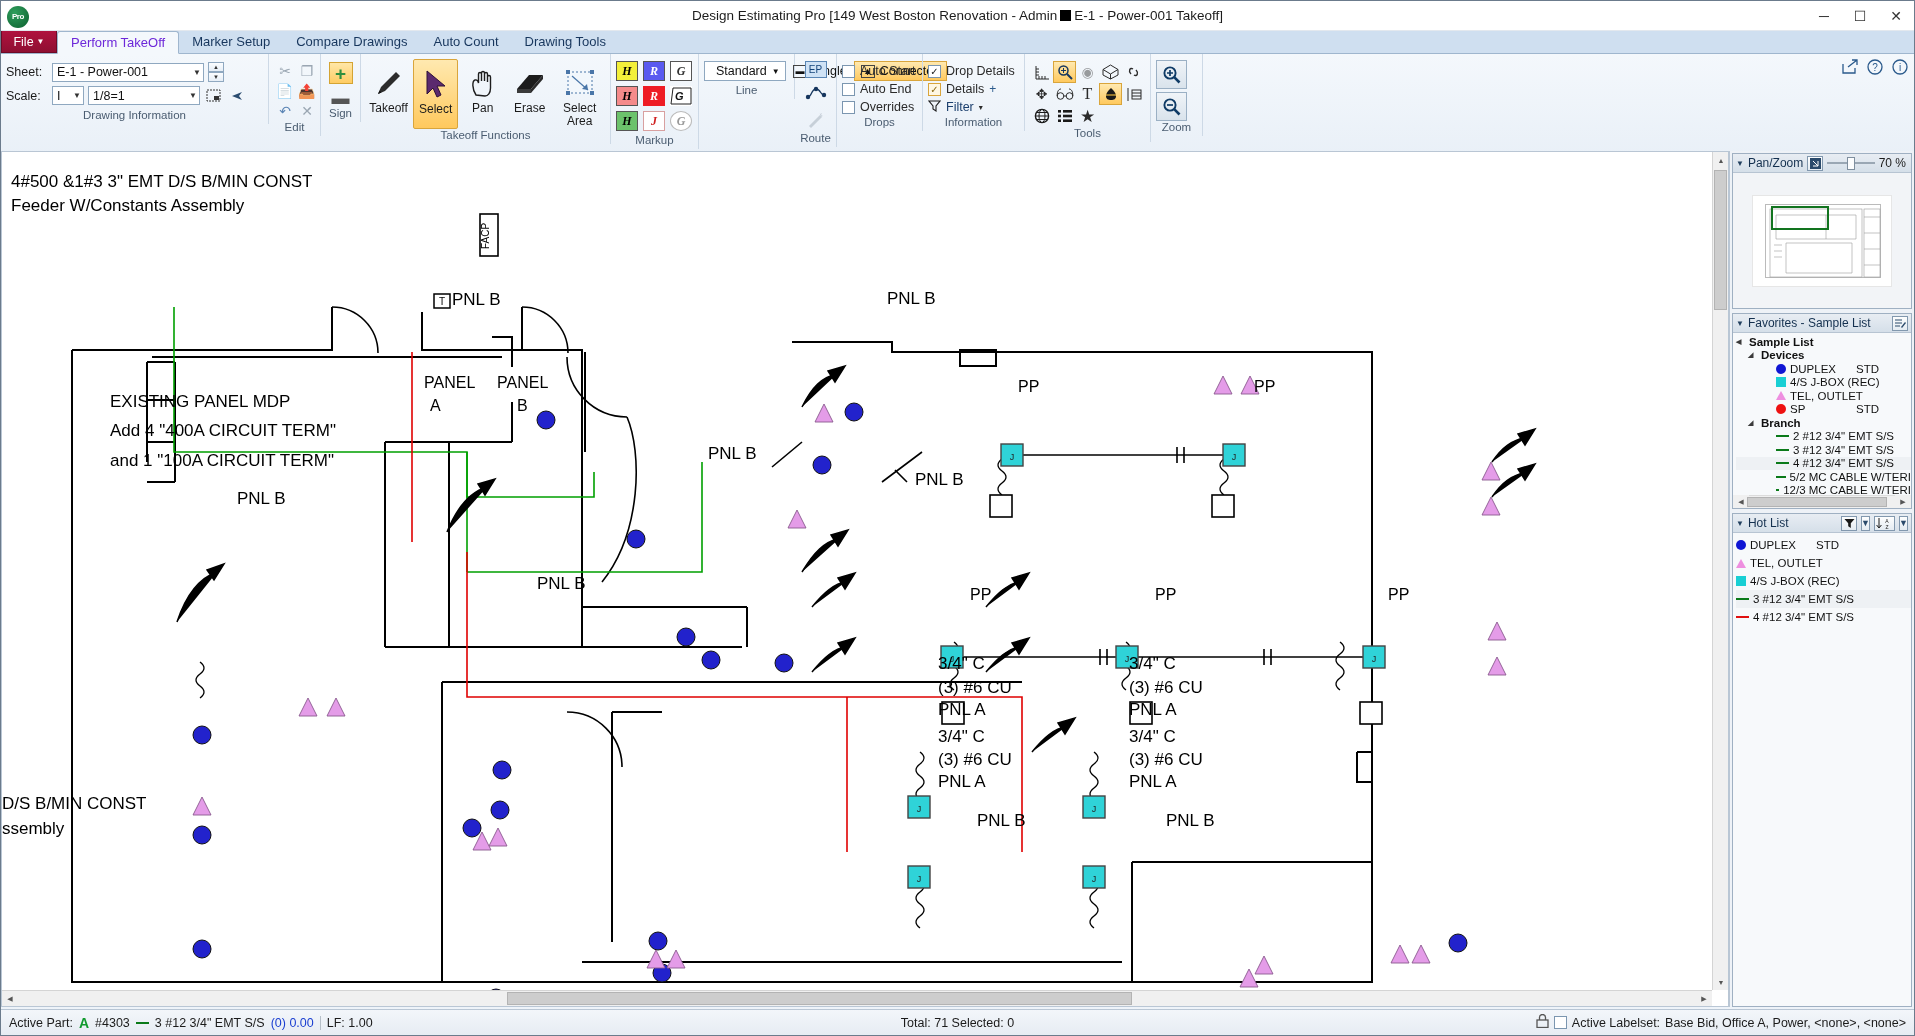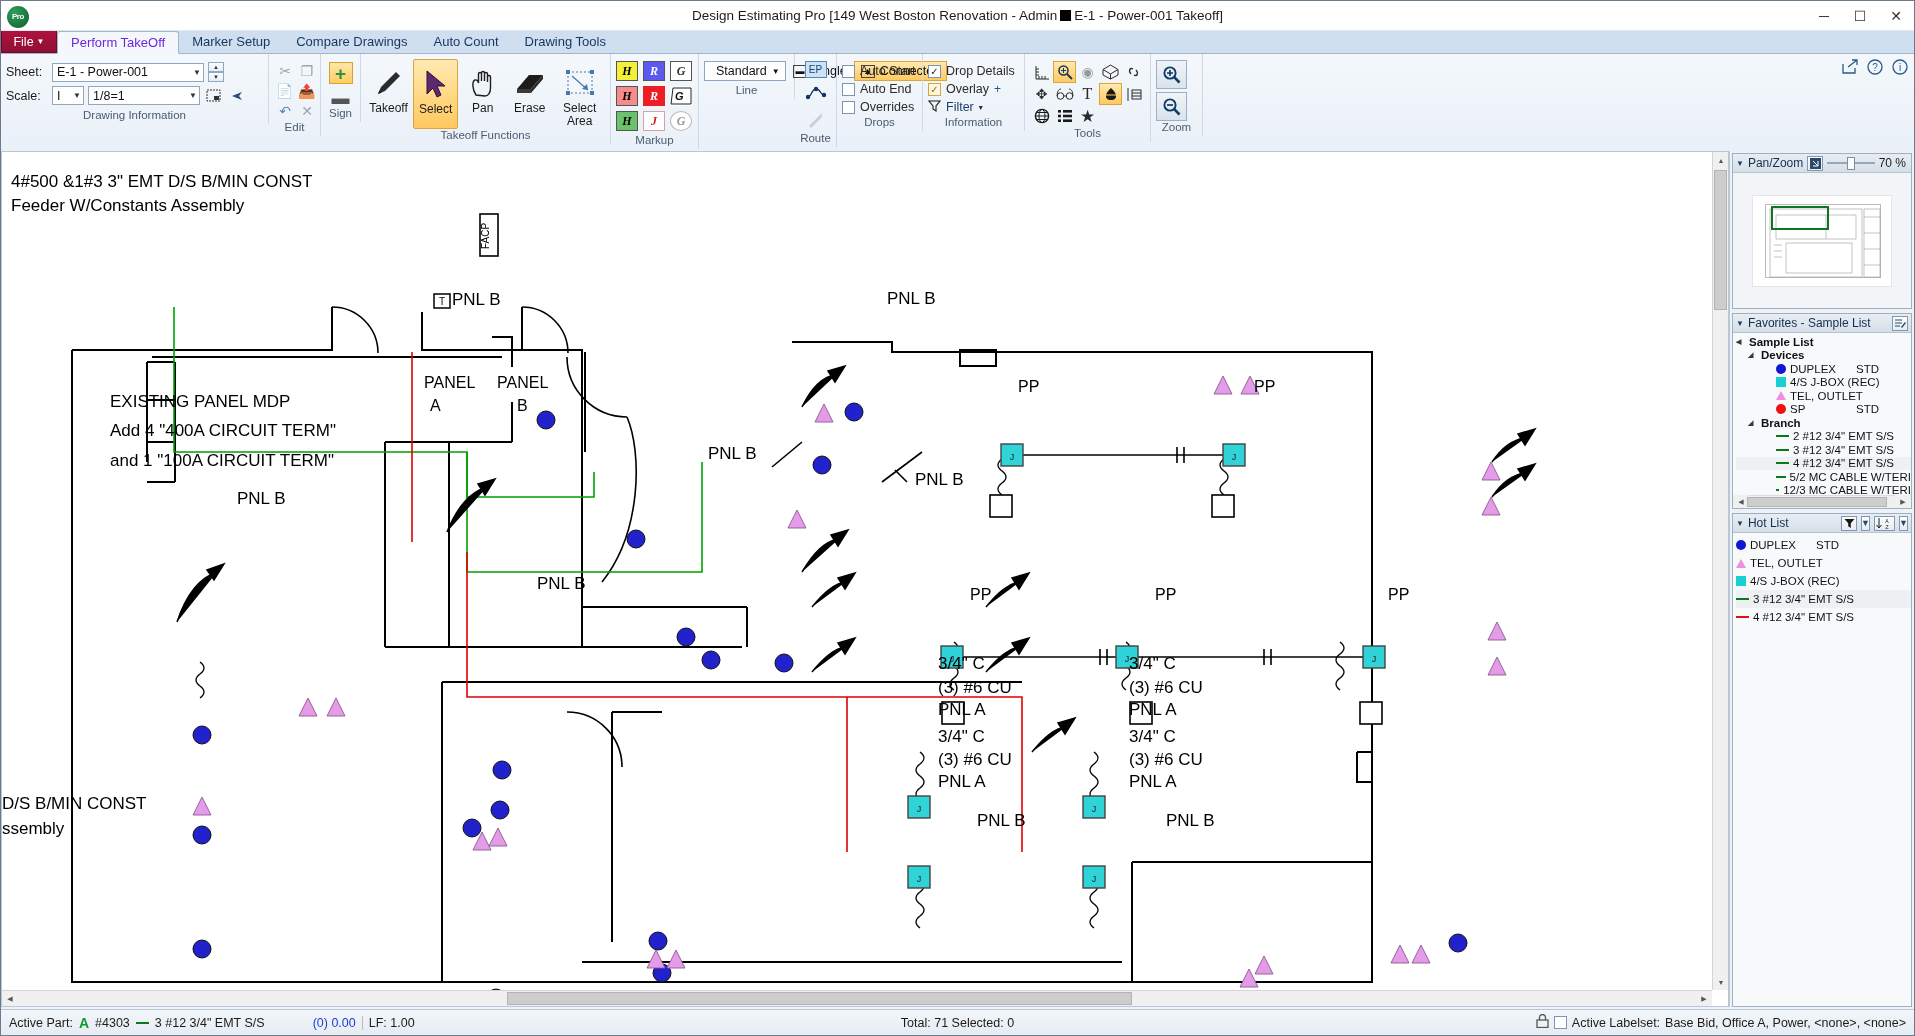--- a/index.html
+++ b/index.html
@@ -267,21 +267,21 @@
   
   .statusbar {
     position: absolute; left: 0; right: 0; bottom: 0; height: 26px;
     background: linear-gradient(#f3f6fa,#e6ecf3);
     border-top: 1px solid #b9c6d4;
     display: flex; align-items: center; font-size: 12.5px; color: #1b1b1b;
   }
   .sb-left { display: flex; align-items: center; gap: 6px; padding-left: 8px; }
   .sb-mid { position: absolute; left: 0; right: 0; text-align: center; }
   .sb-right { position: absolute; right: 8px; display: flex; align-items: center; gap: 5px; }
-  .blue { color: #1b3fd1; margin-left: 42px; }
+  .blue { color: #1b3fd1; }
   .greenA { color: #119a2e; font-weight: bold; font-size: 14px; }
   .vsep { width: 1px; height: 14px; background: #b6bfc8; }
 
   
   svg.dwg { position: absolute; left: 0; top: 0; }
   text { font-family: "Liberation Sans", sans-serif; }
 </style>
 </head>
 <body>
 
@@ -514,21 +514,21 @@
     </div>
 
     <div class="rgroup" style="width:102px">
       <div class="rgroup-body" style="flex-direction:column; padding-top:5px">
         <div class="cbrow">
           <span class="cb">✓</span>
           <span>Drop Details</span>
         </div>
         <div class="cbrow">
           <span class="cb amber">✓</span>
-          <span>Overlay</span>
+          <span>Details</span>
           <span style="color:#2a5a8c;font-size:12px">+</span>
         </div>
         <div class="cbrow">
           <span>
             <svg width="13" height="13" viewBox="0 0 13 13">
                 <path d="M1 2 L12 2 L8 7 L8 12 L5 10 L5 7 Z" fill="none" stroke="#1d1d1d" stroke-width="1.1"></path>
               </svg>
           </span>
           <span style="color:#1b3f6e">Filter</span>
           <span style="font-size:8px">▾</span>

